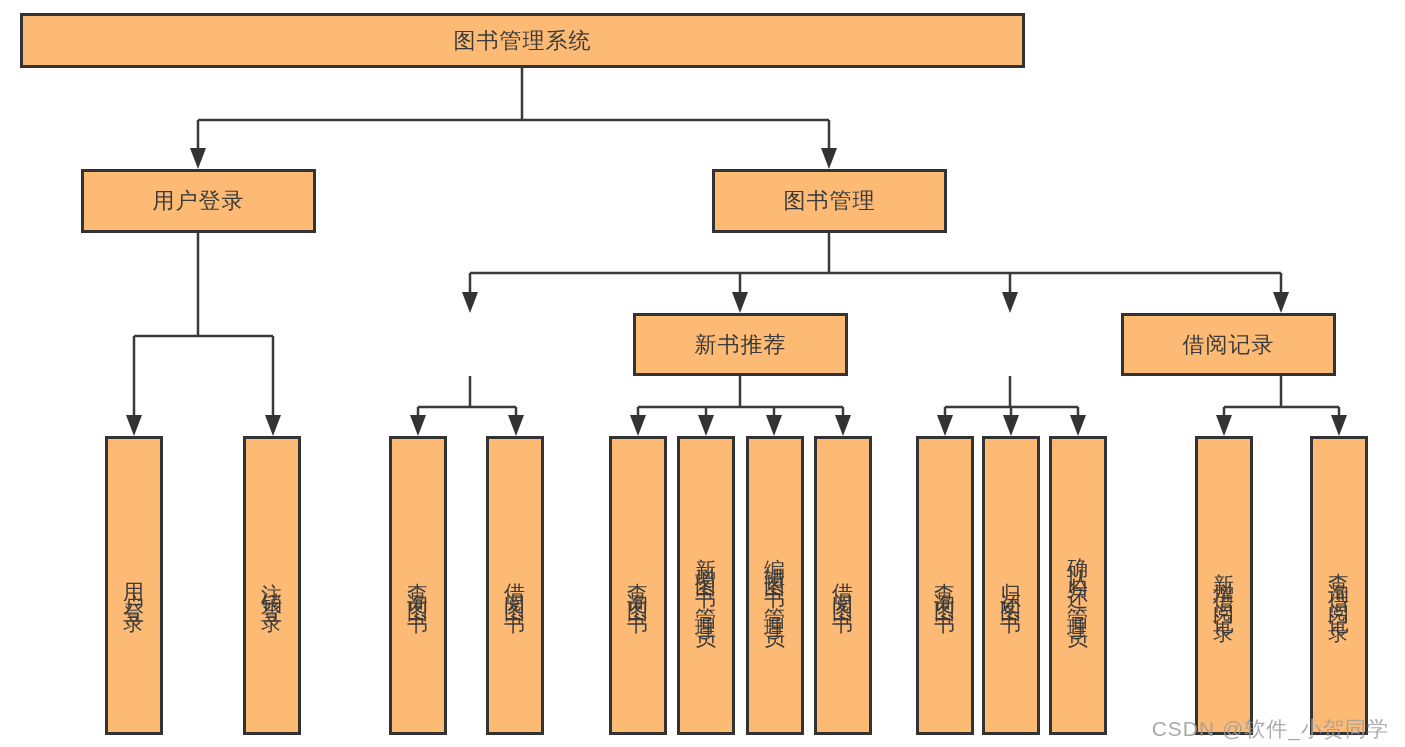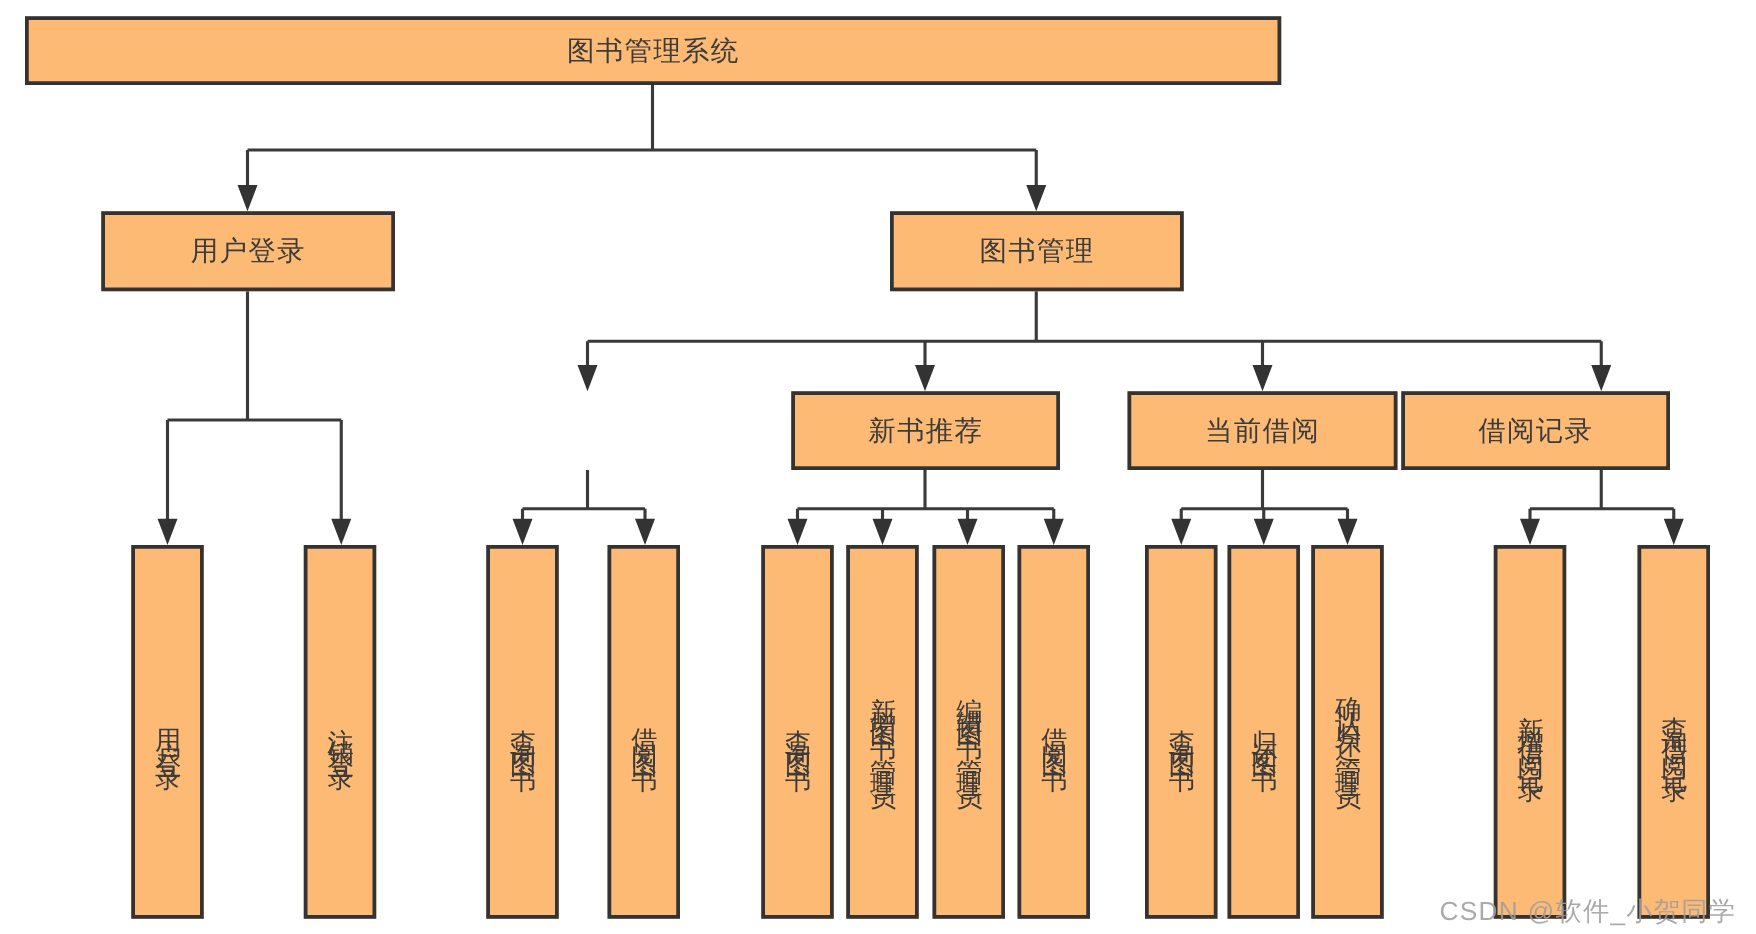--- a/index.html
+++ b/index.html
@@ -93,23 +93,20 @@
   <div class="box hbox lvl2" style="left:81px">
     <span class="lbl">用户登录</span>
   </div>
   <div class="box hbox lvl2" style="left:712px">
     <span class="lbl">图书管理</span>
   </div>
 
   <div class="box hbox lvl3" style="left:633px">
     <span class="lbl">新书推荐</span>
   </div>
-  <div class="box hbox lvl3" style="left:902px;width:216px">
-    <span class="lbl">当前借阅</span>
-  </div>
   <div class="box hbox lvl3" style="left:1121px">
     <span class="lbl">借阅记录</span>
   </div>
 
   <div class="box vbox" style="left:105px">
     <span class="vlbl">用户登录</span>
   </div>
   <div class="box vbox" style="left:243px">
     <span class="vlbl">注销登录</span>
   </div>

